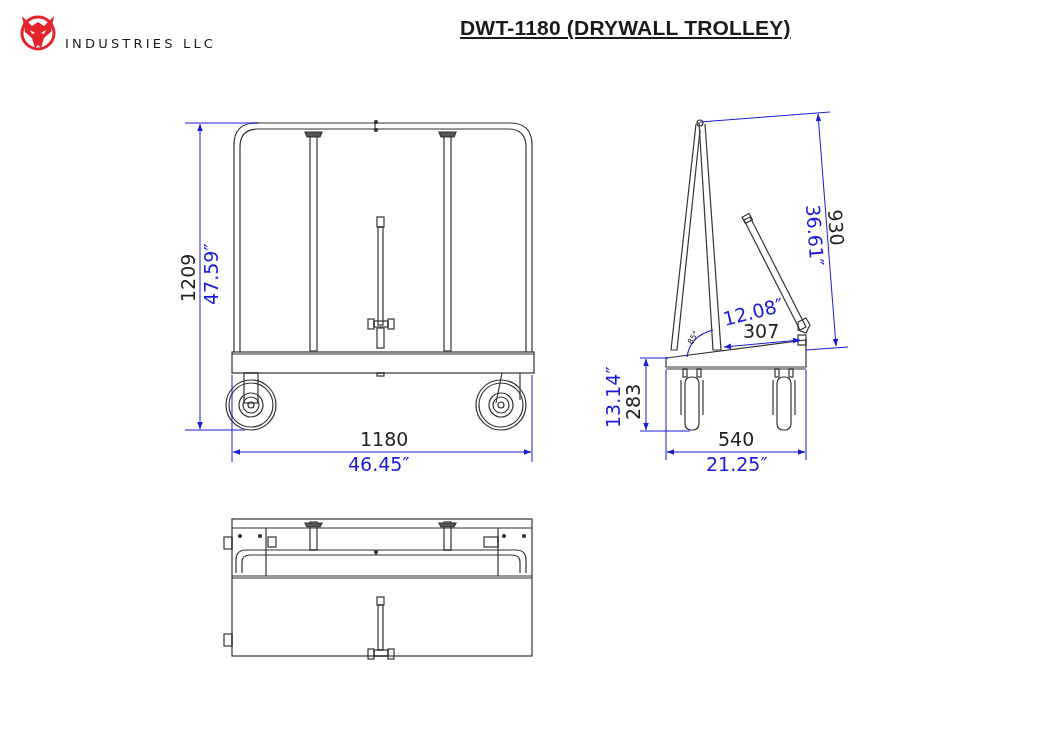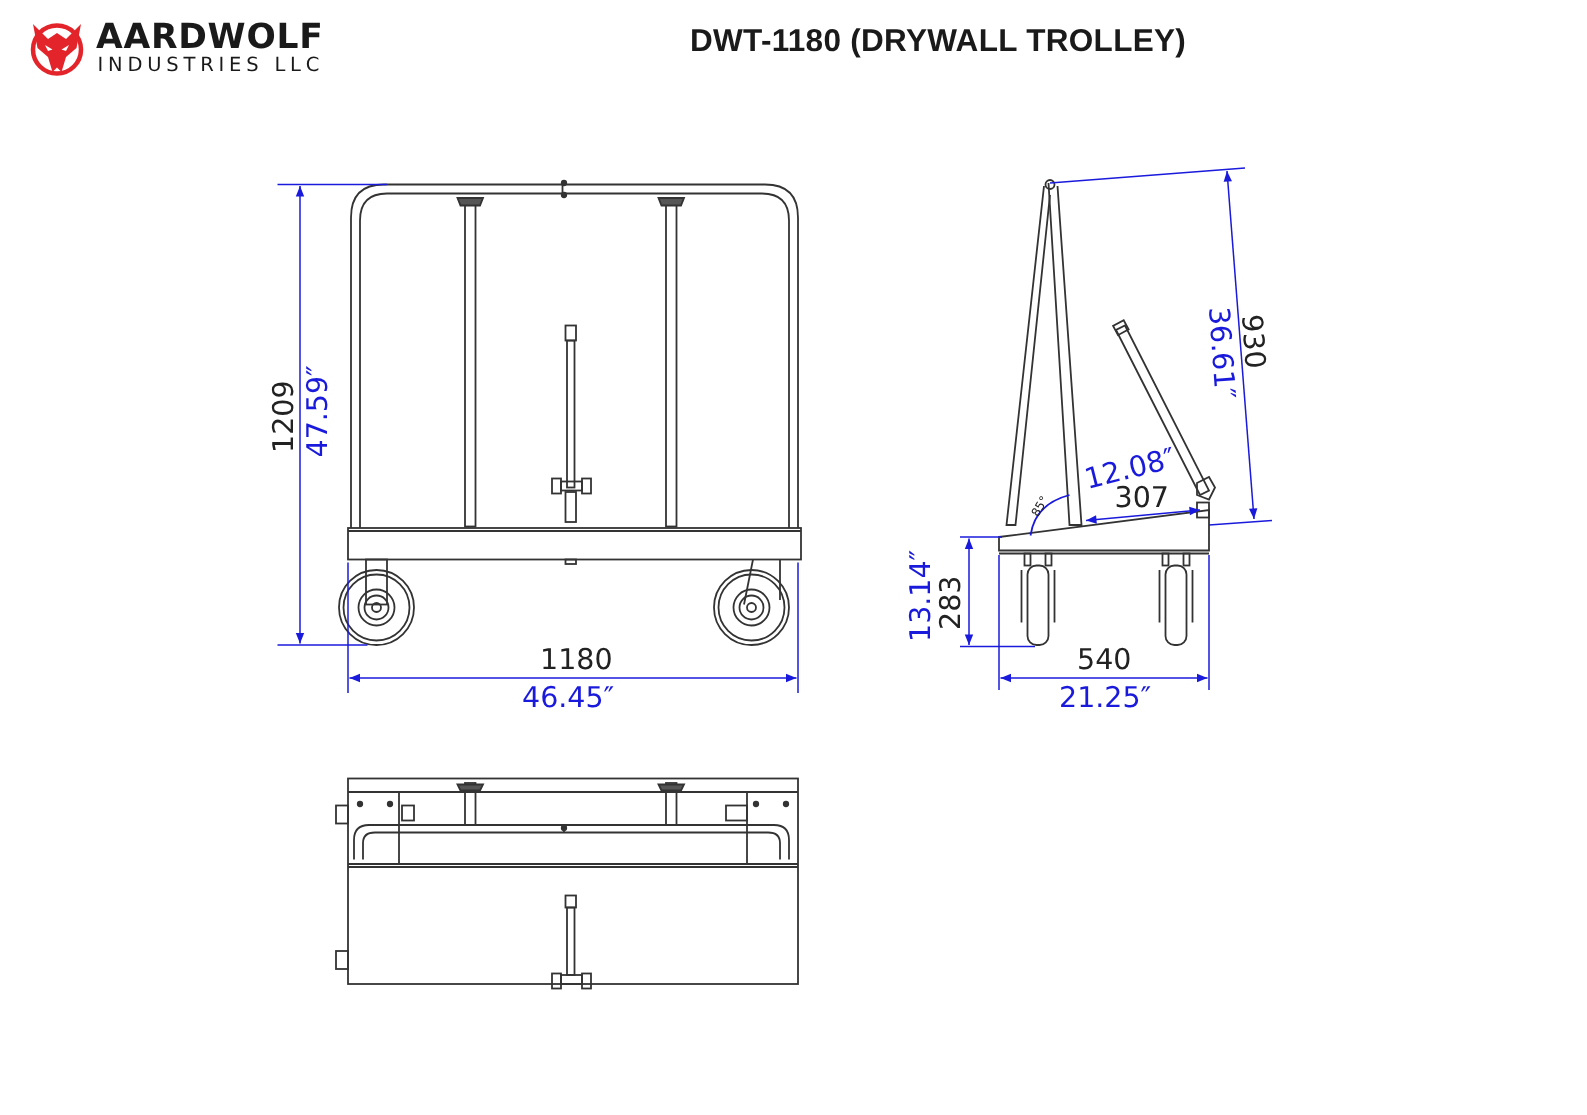--- a/index.html
+++ b/index.html
@@ -1,35 +1,34 @@
 <!DOCTYPE html>
 <html><head>
 <meta charset="utf-8">
 <style>
   html,body{margin:0;padding:0;background:#ffffff;}
   body{width:1058px;height:743px;position:relative;overflow:hidden;font-family:"Liberation Sans",sans-serif;}
   .logo{position:absolute;left:18px;top:12px;width:220px;height:42px;}
   .logo-mark{position:absolute;left:0;top:0;width:40px;height:40px;}
   .logo-name{position:absolute;left:46px;top:1px;font-family:"DejaVu Sans",sans-serif;font-weight:bold;font-size:23px;letter-spacing:0.5px;color:#1a1a1a;line-height:24px;}
   .logo-sub{position:absolute;left:47px;top:25px;font-family:"DejaVu Sans",sans-serif;font-size:13px;letter-spacing:3.2px;color:#1a1a1a;line-height:14px;}
-  .title{position:absolute;left:460px;top:16px;font-family:"Liberation Sans",sans-serif;font-weight:bold;font-size:21px;color:#1a1a1a;letter-spacing:0.2px;}
+  .title{position:absolute;left:460px;top:16px;font-family:"Liberation Sans",sans-serif;font-weight:bold;font-size:21px;color:#1a1a1a;letter-spacing:0.2px;text-decoration:underline;}
   svg.drawing{position:absolute;left:0;top:0;}
   .dim-black{font-family:"DejaVu Sans",sans-serif;fill:#222;font-size:19px;}
   .dim-blue{font-family:"DejaVu Sans",sans-serif;fill:#1a1adc;font-size:19px;}
 </style>
 </head>
 <body>
 
 <div class="logo">
   <svg class="logo-mark" viewBox="0 0 40 40" width="40" height="40">
     <circle cx="20" cy="21" r="16" fill="none" stroke="#e3242b" stroke-width="3"></circle>
     <path d="M4 4 L14 14 L20 10 L26 14 L36 4 L33 20 L26 26 L23 36 L20 33 L17 36 L14 26 L7 20 Z" fill="#e3242b"></path>
     <path d="M12 18 L17 21 L14 22 Z M28 18 L23 21 L26 22 Z" fill="#ffffff"></path>
   </svg>
-  <div class="logo-name">AARDWOLF</div>
   <div class="logo-sub">INDUSTRIES LLC</div>
 </div>
 
 <div class="title">DWT-1180 (DRYWALL TROLLEY)</div>
 
 <svg class="drawing" width="1058" height="743" viewBox="0 0 1058 743">
   <defs>
     <marker id="arr" viewBox="0 0 10 10" refX="10" refY="5" markerWidth="9" markerHeight="7" orient="auto-start-reverse">
       <path d="M0 1 L10 5 L0 9 Z" fill="#1a1adc"></path>
     </marker>

